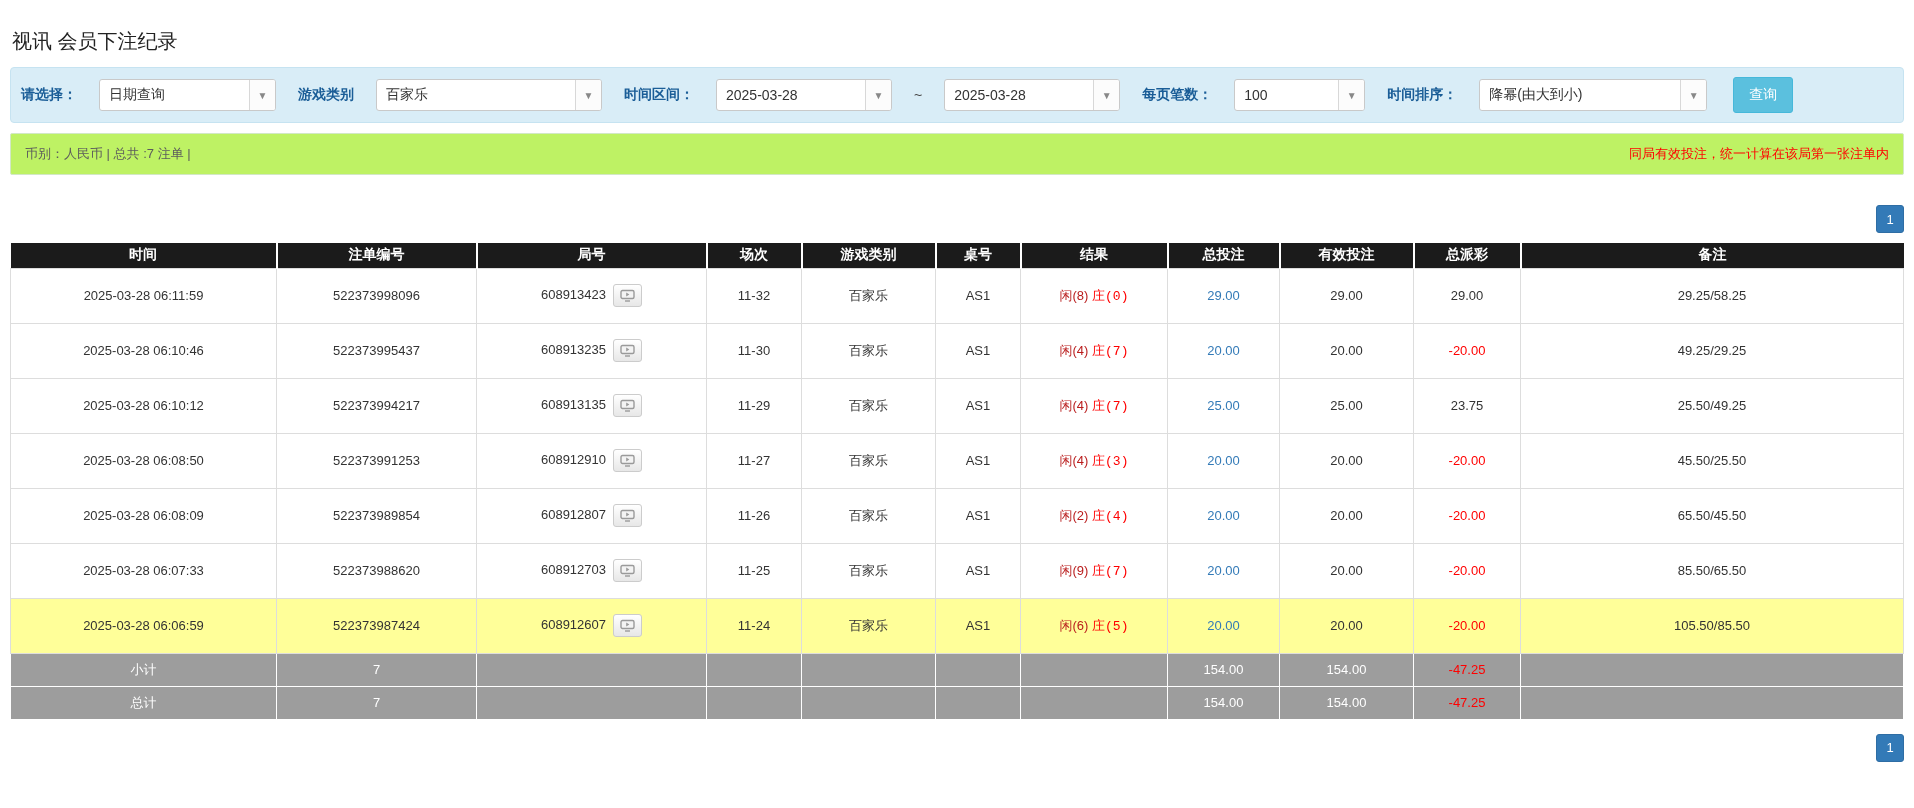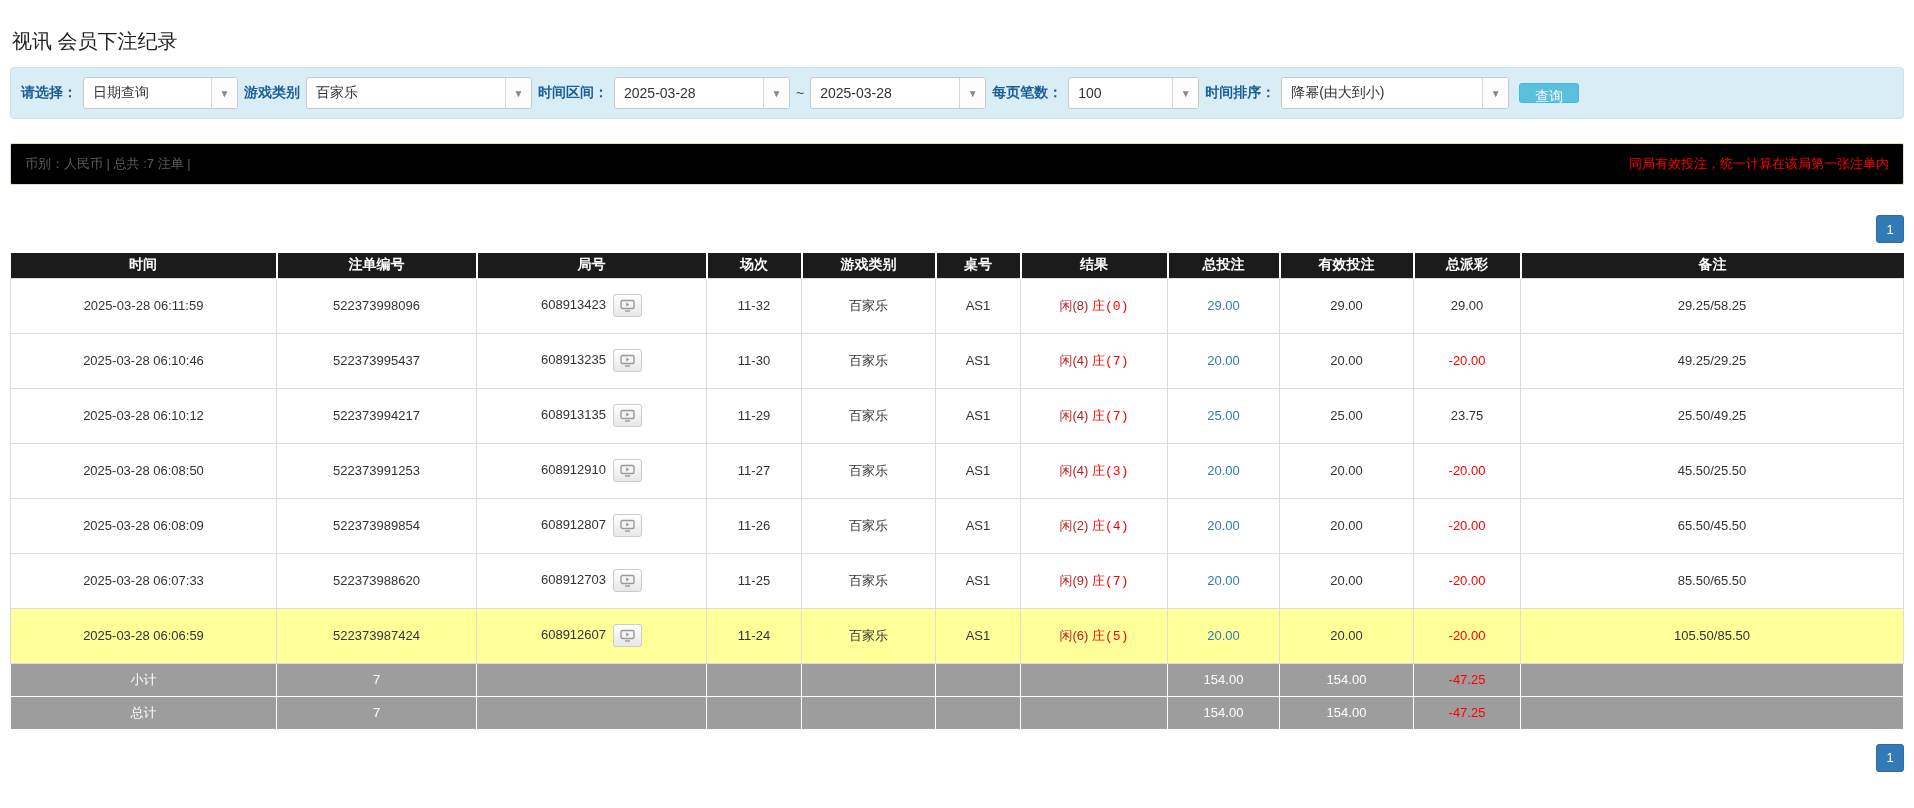--- a/index.html
+++ b/index.html
@@ -8,42 +8,42 @@
     width:1914px; min-height:808px;
     font-family:"Liberation Sans","DejaVu Sans",sans-serif;
     color:#333;
   }
   .container { padding:4px 10px 10px; }
   .page-title { font-size:20px; font-weight:500; color:#222; margin:24px 2px 12px; }
 
   
   .filter-bar {
     background:#d9edf7; border:1px solid #c6e3f1; border-radius:4px;
-    padding:9px 10px; display:flex; align-items:center; gap:6px;
+    padding:9px 10px; display:flex; align-items:center; gap:22px;
   }
   .flabel { color:#1a5d97; font-weight:bold; font-size:14px; white-space:nowrap; }
   .combo {
     display:inline-flex; height:32px; background:#fff;
     border:1px solid #c9c9c9; border-radius:3px; overflow:hidden; flex:0 0 auto;
   }
   .combo-text { flex:1; display:flex; align-items:center; padding:0 9px; font-size:14px; color:#333; white-space:nowrap; overflow:hidden; }
   .combo-caret {
     width:26px; display:flex; align-items:center; justify-content:center;
     border-left:1px solid #d8d8d8; color:#888; font-size:10px; background:#fcfcfc; cursor:pointer;
   }
   .tilde { font-size:14px; color:#444; }
   .btn-search {
     background:#5bc0de; color:#fff; border:1px solid #46b8da; border-radius:3px;
-    height:20px; padding:4px 15px; font-size:14px; cursor:pointer; margin-left:4px;
+    height:36px; padding:4px 15px; font-size:14px; cursor:pointer; margin-left:4px;
   }
 
   
   .summary-bar {
-    background:#000000; border:1px solid #d2e8c5; border-radius:2px;
-    margin-top:24px; padding:11px 14px; display:flex; justify-content:space-between;
+    background:#bef264; border:1px solid #d2e8c5; border-radius:2px;
+    margin-top:10px; padding:11px 14px; display:flex; justify-content:space-between;
     align-items:flex-start; font-size:13px; color:#5c5c5c;
   }
   .summary-note { color:#ff0000; font-size:13px; }
 
   
   .pager { display:flex; justify-content:flex-end; }
   .pager-top { margin:30px 0 10px; }
   .pager-bottom { margin:14px 0 6px; }
   .page-btn {
     min-width:28px; height:28px; background:#337ab7; border:1px solid #2e6da4;
@@ -79,21 +79,21 @@
 </style>
 </head>
 <body>
 
 <div class="container">
 
   <div class="page-title">视讯 会员下注纪录</div>
 
   <div class="filter-bar">
     <span class="flabel">请选择：</span>
-    <div class="combo" style="width:155px">
+    <div class="combo" style="width:177px">
       <span class="combo-text">日期查询</span>
       <span class="combo-caret">▼</span>
     </div>
 
     <span class="flabel">游戏类别</span>
     <div class="combo" style="width:226px">
       <span class="combo-text">百家乐</span>
       <span class="combo-caret">▼</span>
     </div>
 

